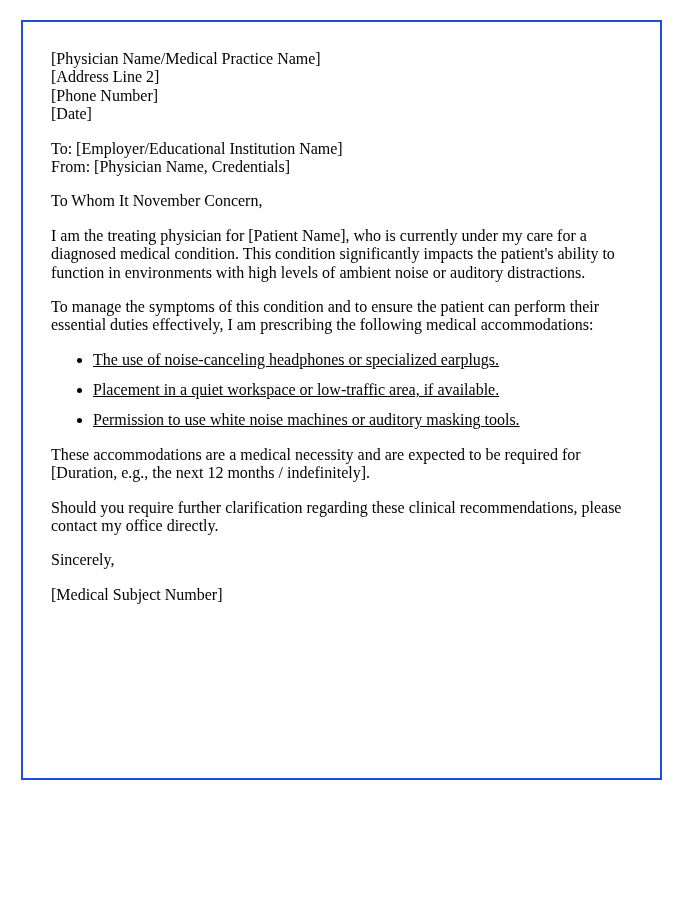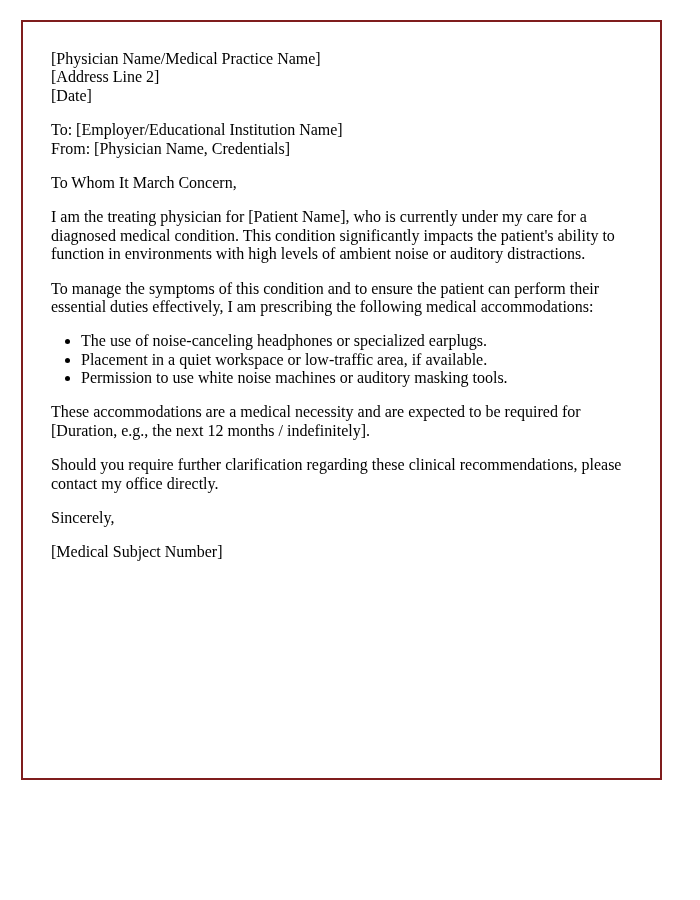--- a/index.html
+++ b/index.html
@@ -18,61 +18,63 @@
     background: #ffffff;
     overflow: hidden;
   }
   .page {
     position: absolute;
     left: 21px;
     top: 20px;
     width: 641px;
     height: 760px;
     box-sizing: border-box;
-    border: 2px solid #7f1d1d;
+    border: 2px solid #1d4ed8;
     background: #ffffff;
     padding: 28px 24px 20px 28px;
     font-size: 16px;
     line-height: 1.15;
   }
   .page > :first-child { margin-top: 0; }
   .group {
     margin: 16px 0;
   }
   .group .line {
     display: block;
   }
   ul.accommodations-list {
     margin: 16px 0;
     padding-left: 30px;
     list-style-type: disc;
   }
   ul.accommodations-list li {
-    margin: 0;
+    margin: 12px;
     padding: 0;
+    text-decoration: underline;
   }
 </style>
 </head>
 <body>
 
 <div class="canvas">
   <div class="page">
 
     <div class="group">
       <span class="line">[Physician Name/Medical Practice Name]</span>
       <span class="line">[Address Line 2]</span>
+      <span class="line">[Phone Number]</span>
       <span class="line">[Date]</span>
     </div>
 
     <div class="group">
       <span class="line">To: [Employer/Educational Institution Name]</span>
       <span class="line">From: [Physician Name, Credentials]</span>
     </div>
 
-    <div class="group">To Whom It March Concern,</div>
+    <div class="group">To Whom It November Concern,</div>
 
     <div class="group">I am the treating physician for [Patient Name], who is currently under my care for a diagnosed medical condition. This condition significantly impacts the patient's ability to function in environments with high levels of ambient noise or auditory distractions.</div>
 
     <div class="group">To manage the symptoms of this condition and to ensure the patient can perform their essential duties effectively, I am prescribing the following medical accommodations:</div>
 
     <ul class="accommodations-list">
       <li>The use of noise-canceling headphones or specialized earplugs.</li>
       <li>Placement in a quiet workspace or low-traffic area, if available.</li>
       <li>Permission to use white noise machines or auditory masking tools.</li>
     </ul>

